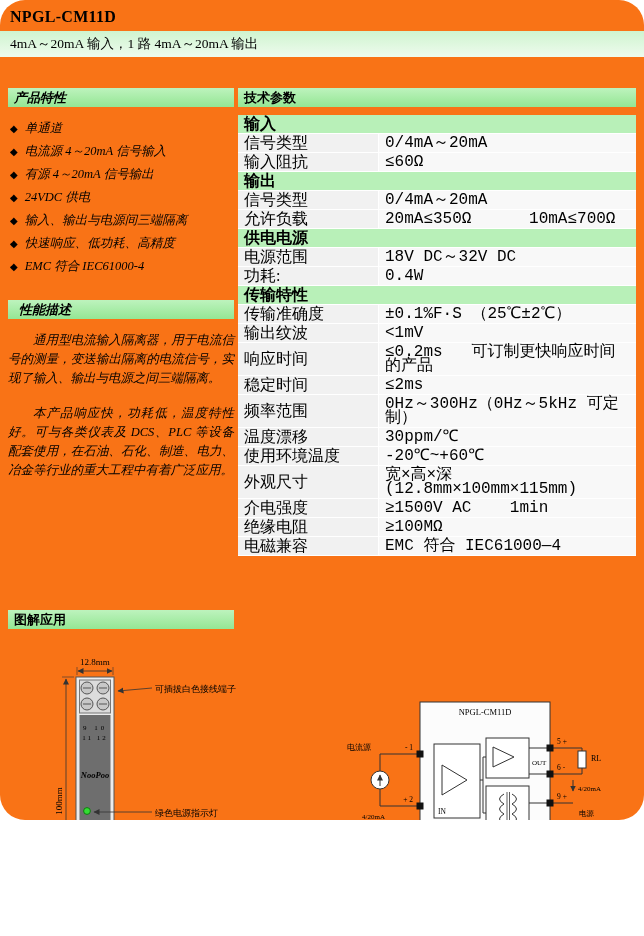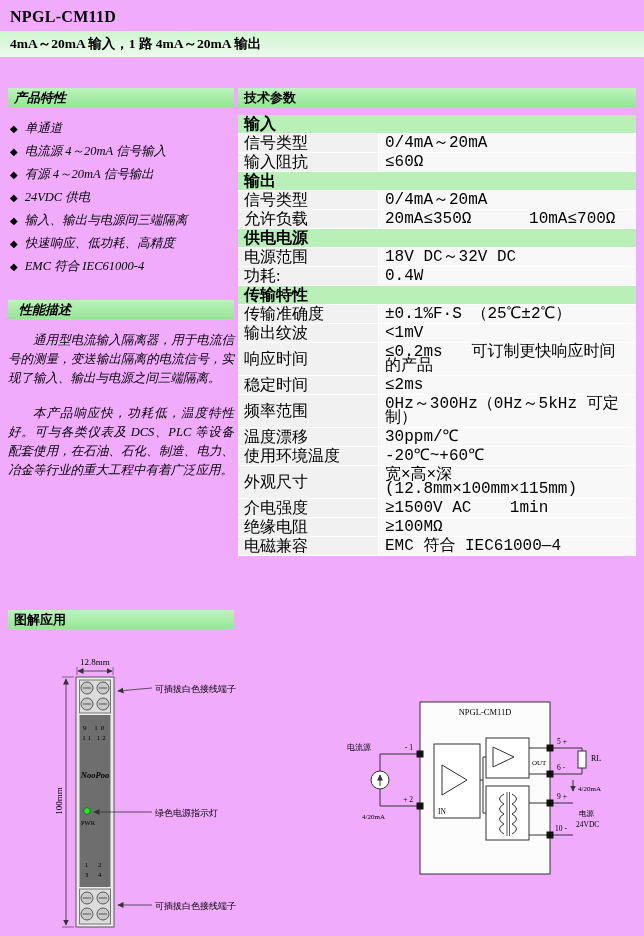--- a/index.html
+++ b/index.html
@@ -1,22 +1,22 @@
 <!DOCTYPE html>
 <html><head>
 <meta charset="utf-8">
 <style>
   html,body{margin:0;padding:0;}
   body{width:644px;height:936px;background:#ffffff;font-family:"Liberation Serif","DejaVu Serif",serif;color:#000;}
-  .page{position:relative;width:644px;height:936px;overflow:hidden;background:#f0abfc;}
+  .page{position:relative;width:644px;height:820px;overflow:hidden;background:#f97316;border-radius:25px;}
 
   .doc-title{position:absolute;left:10px;top:8px;font-size:16px;font-weight:bold;letter-spacing:.3px;}
   .subtitle-band{position:absolute;left:0;top:31px;width:644px;height:26px;
     background:linear-gradient(to bottom,#cff4cf,#eefbee);display:flex;align-items:center;}
-  .subtitle-band .sub{font-size:13.5px;font-weight:bold;padding-left:10px;text-align:center;}
+  .subtitle-band .sub{font-size:13.5px;font-weight:normal;padding-left:10px;text-align:center;}
 
   .sec-bar{background:linear-gradient(to bottom,#bdf3bd,#94e694);font-weight:bold;
     font-size:13px;padding:2px 6px;line-height:15px;}
 
   .left-col{position:absolute;left:8px;top:88px;width:226px;font-style:italic;}
   ul.features{list-style:none;margin:10px 0 0 0;padding:0 0 0 2px;}
   ul.features li{display:flex;gap:7px;align-items:baseline;line-height:23px;font-size:12.5px;}
   ul.features .bullet{font-size:10px;}
   .perf-bar{margin-top:22px;padding-left:11px;}
   .para{font-size:12.5px;line-height:19px;text-indent:2em;text-align:justify;margin:12px 0 0 0;}

